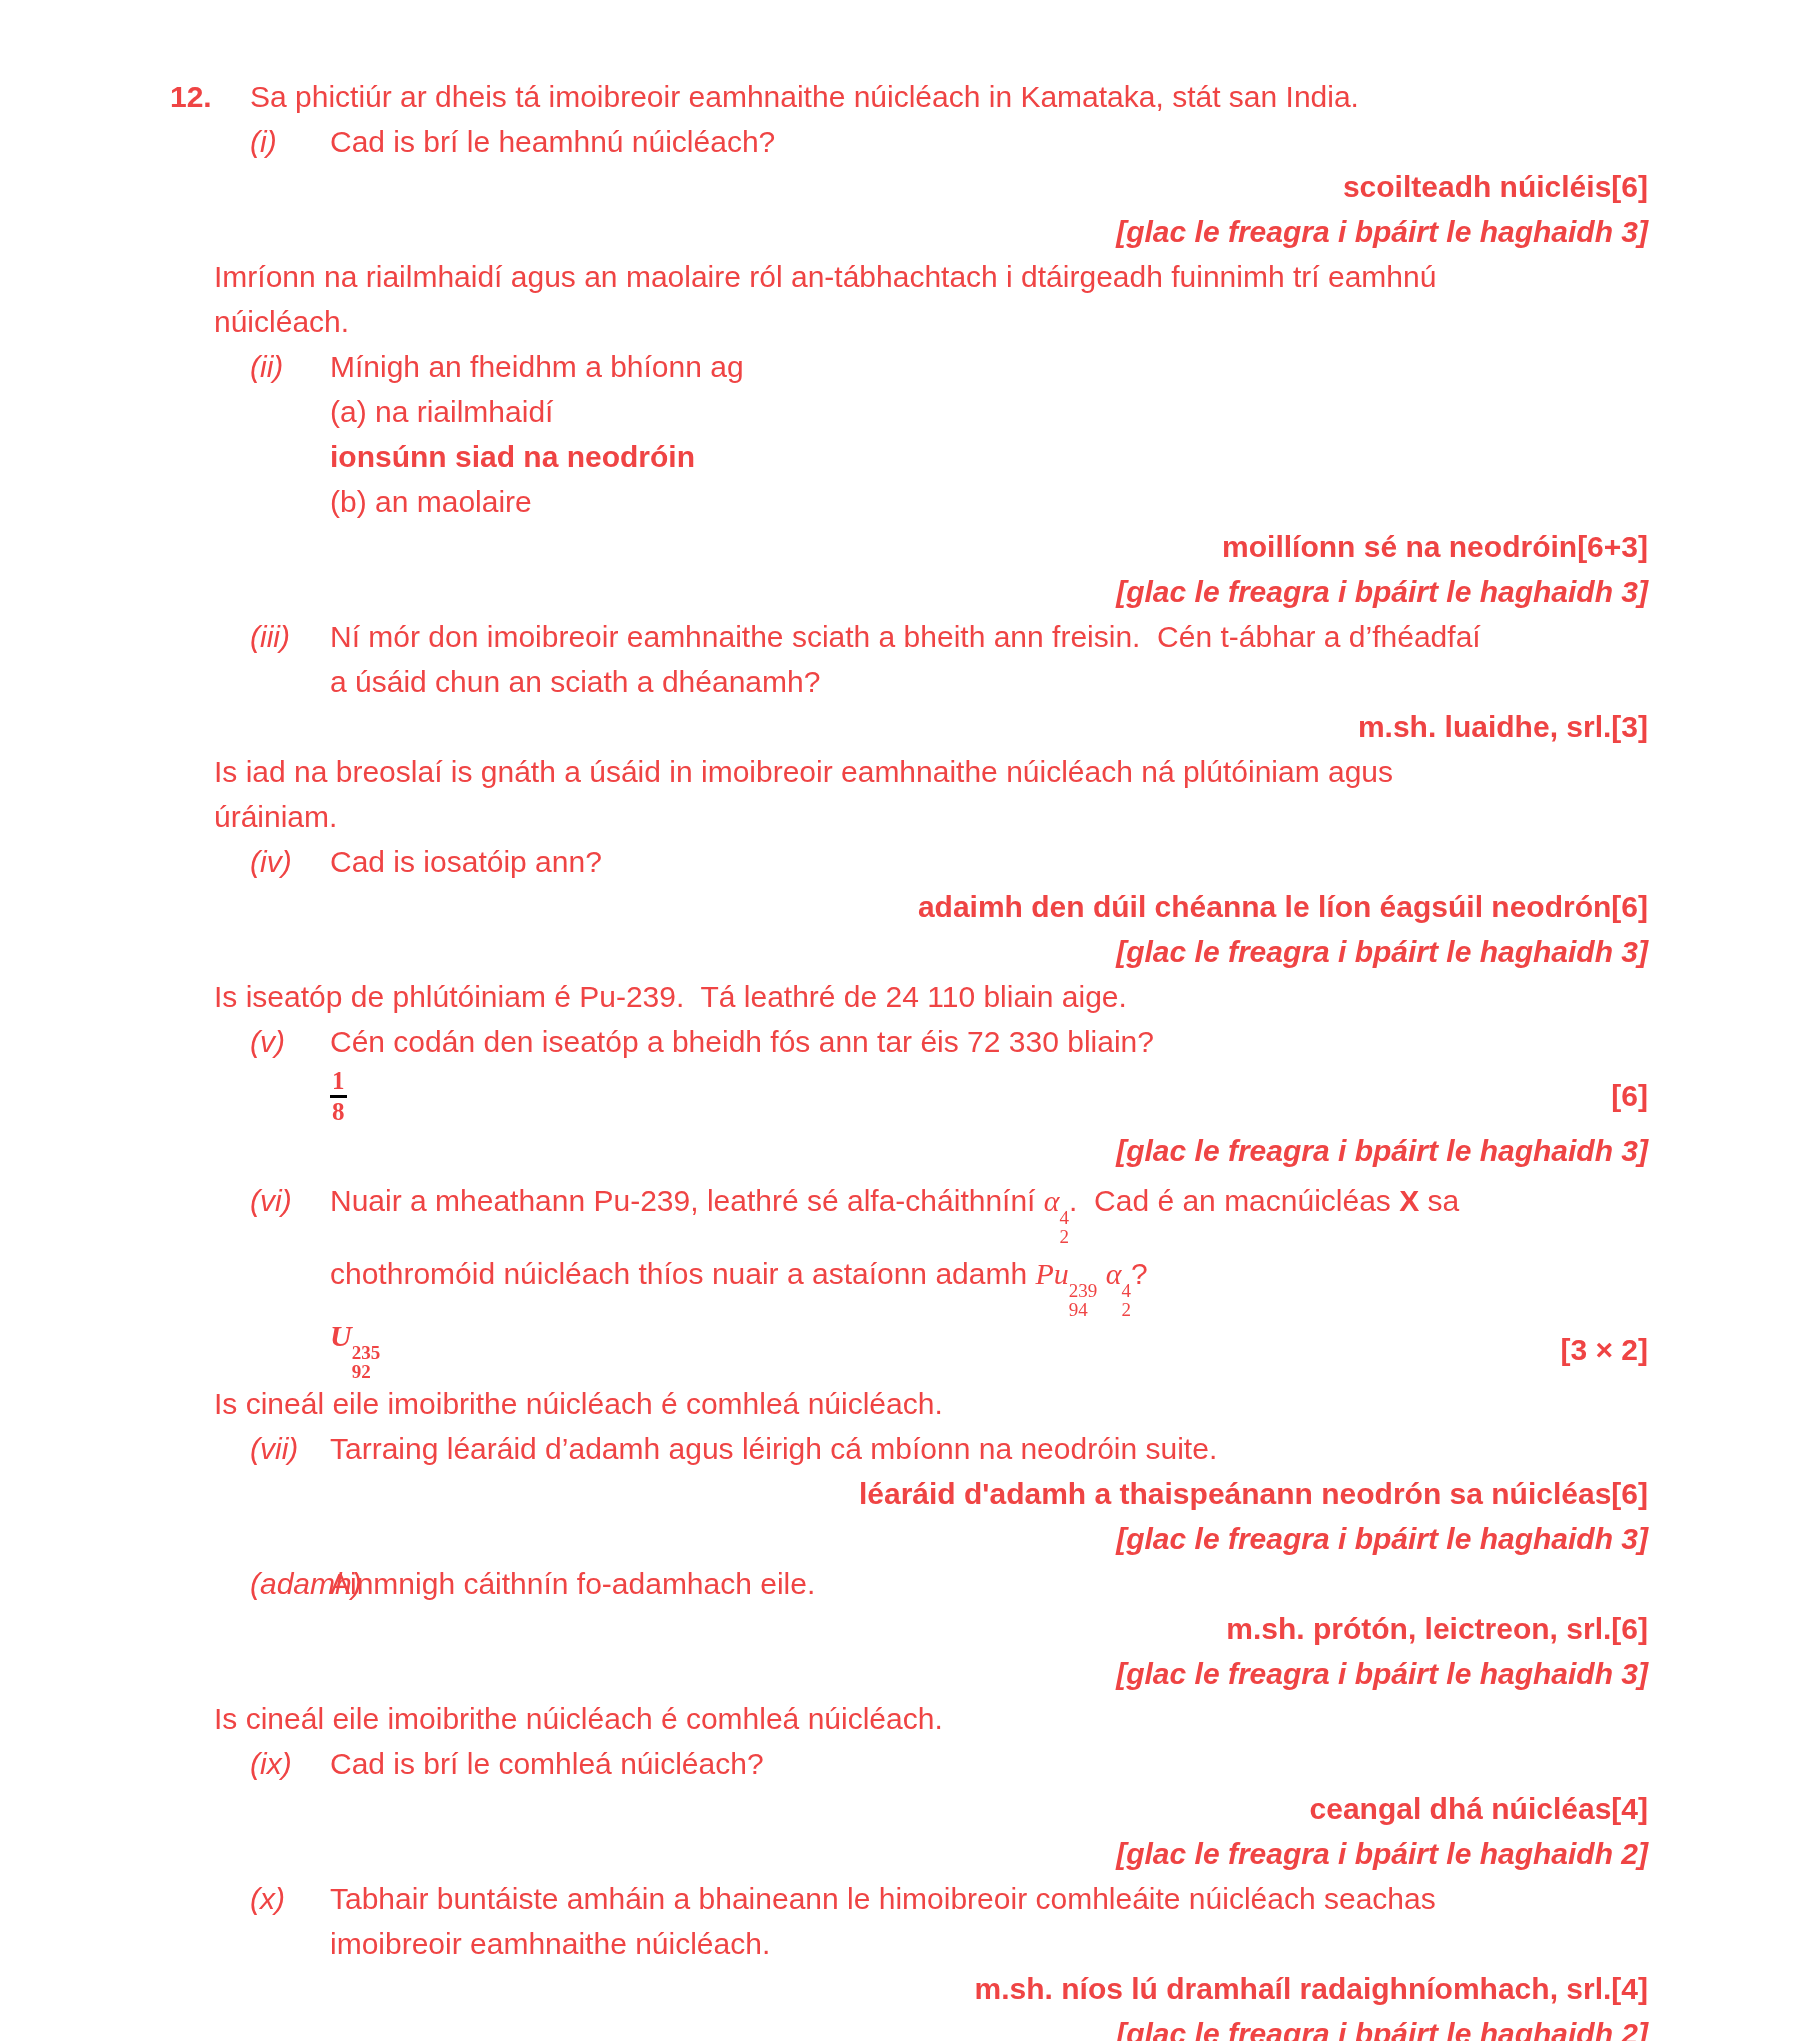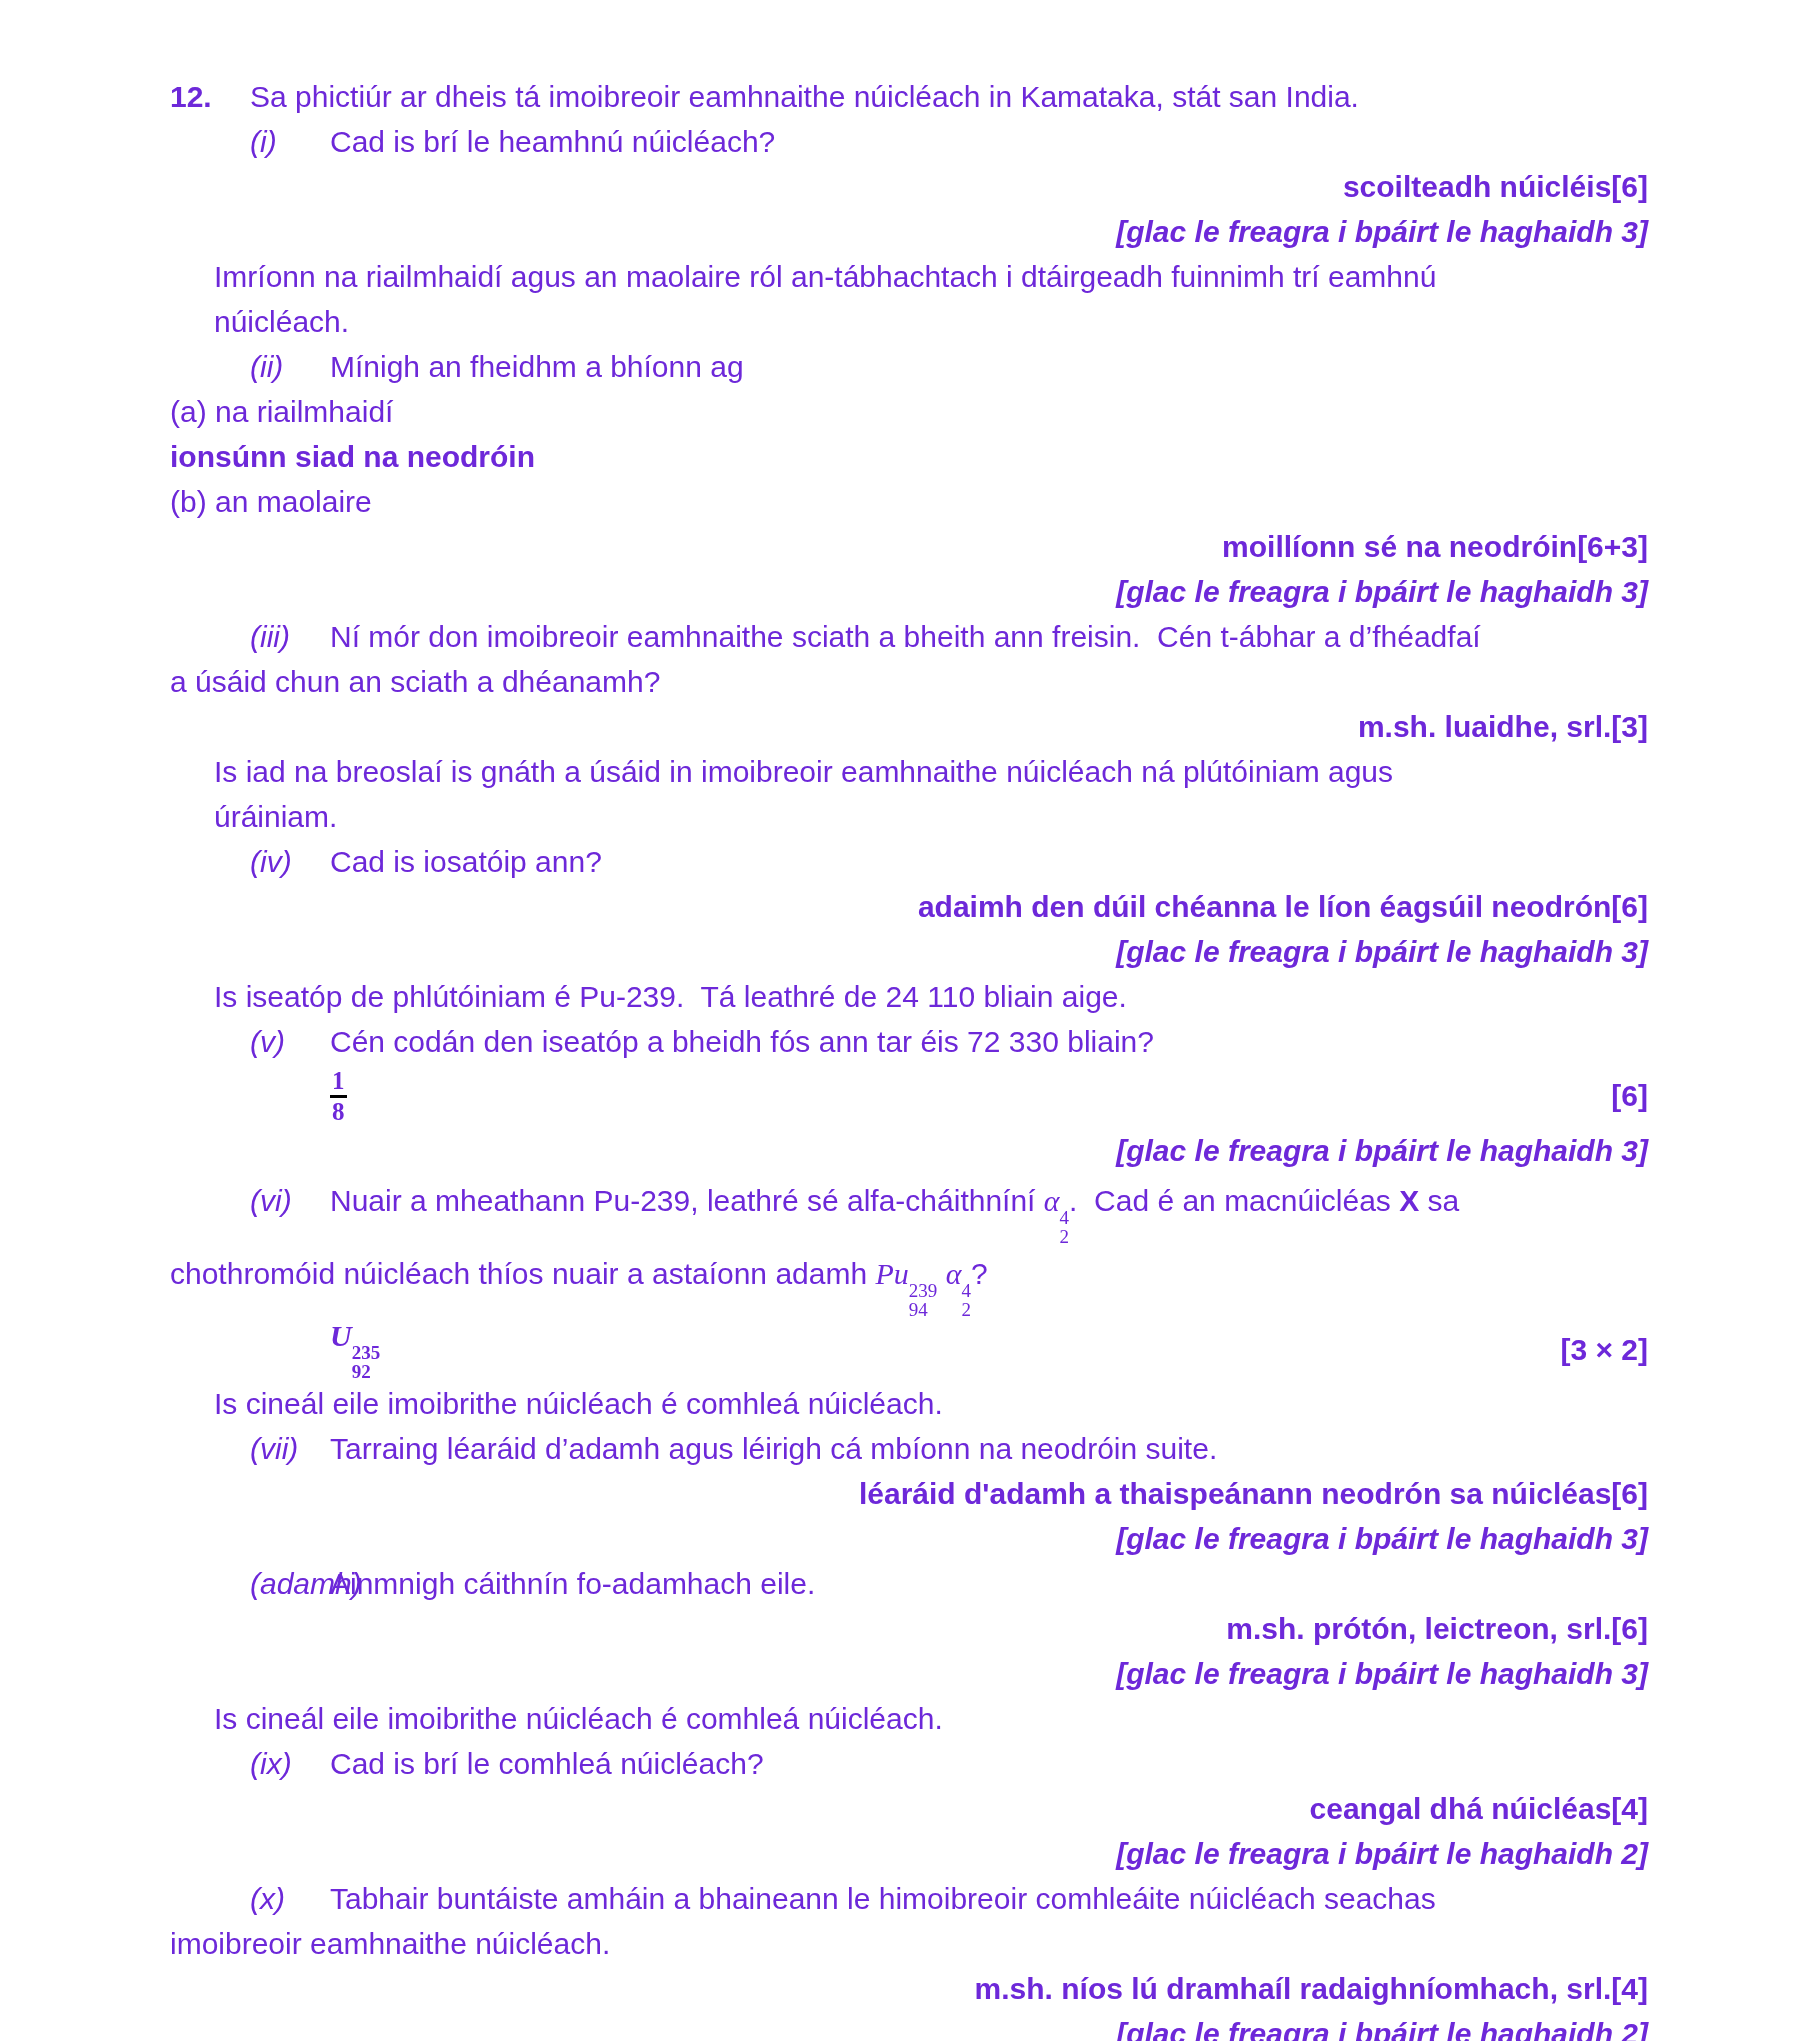--- a/index.html
+++ b/index.html
@@ -2,35 +2,35 @@
 <html><head>
 <meta charset="utf-8">
 <style>
   * { box-sizing: border-box; }
   html, body { margin: 0; padding: 0; background: #ffffff; }
   .page {
     position: relative;
     width: 1818px;
     height: 2041px;
     background: #ffffff;
-    color: #6d28d9;
+    color: #ef4444;
     font-family: "Liberation Sans", sans-serif;
     font-size: 30px;
     padding: 74px 170px 0 170px;
     overflow: hidden;
   }
   [data-bind] { white-space: pre-wrap; }
   .row { line-height: 45px; }
   .mainq { display: flex; }
   .qnum { flex: none; width: 80px; font-weight: 700; }
   .para { margin-left: 44px; }
   .item { display: flex; margin-left: 80px; }
   .ilabel { flex: none; width: 80px; font-style: italic; }
   .itext { flex: 1; }
-  .ind2 { }
+  .ind2 { margin-left: 160px; }
   .ansrow {
     display: flex;
     justify-content: flex-end;
     margin-left: 160px;
     font-weight: 700;
   }
   .note { text-align: right; font-weight: 700; font-style: italic; }
   .bold { font-weight: 700; }
   .ital { }
   .marks { font-weight: 700; white-space: nowrap; }

